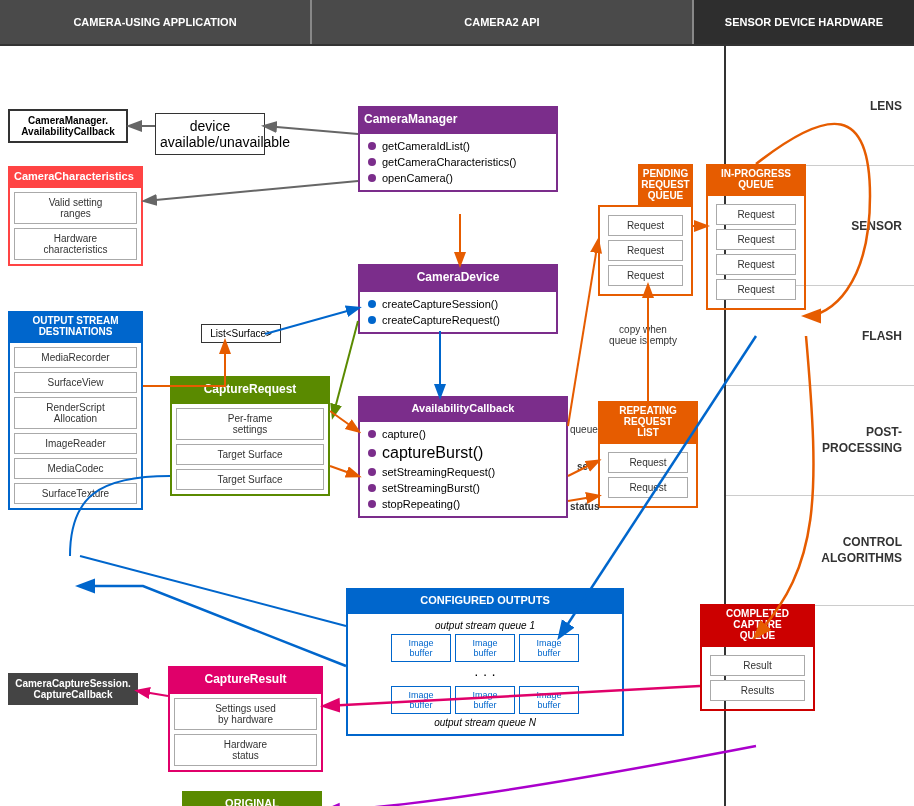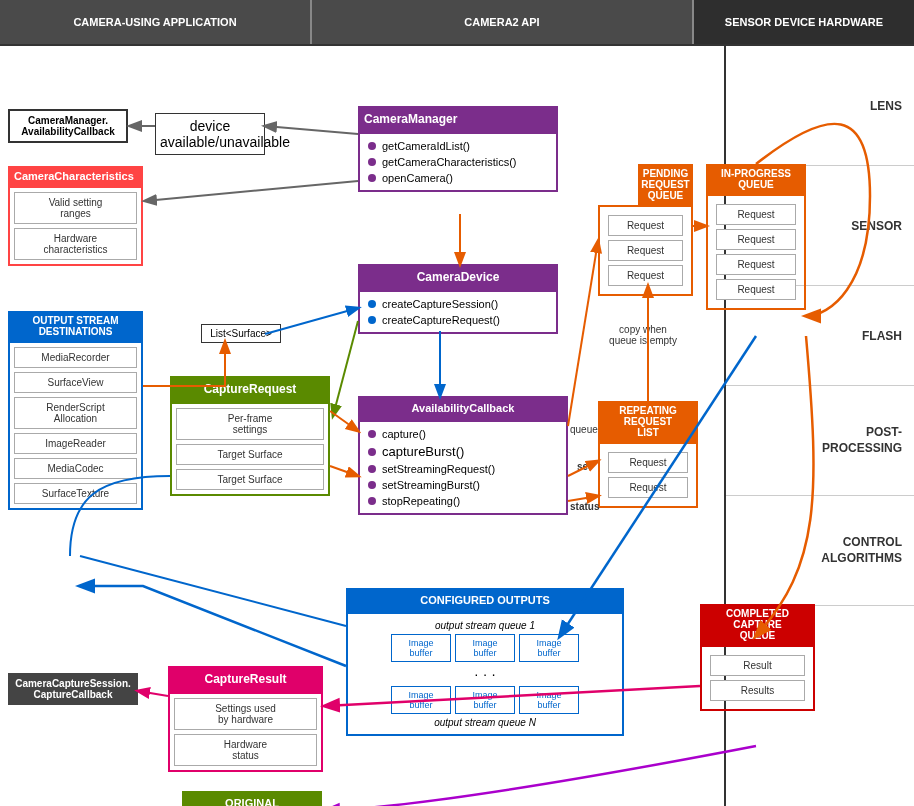--- a/index.html
+++ b/index.html
@@ -465,21 +465,21 @@
       <div class="inner-box">Per-frame<br>settings</div>
       <div class="inner-box">Target Surface</div>
       <div class="inner-box">Target Surface</div>
     </div>
   </div>
 
   <div class="camera-capture-session-box">
     <div class="ccs-header">AvailabilityCallback</div>
     <div class="ccs-body">
       <div style="display:flex;align-items:center;padding:2px 0;font-size:11px;"><span class="dot"></span>capture()</div>
-      <div style="display:flex;align-items:center;padding:2px 0;font-size:13px;"><span class="dot"></span>captureBurst()</div>
+      <div style="display:flex;align-items:center;padding:2px 0;font-size:16px;"><span class="dot"></span>captureBurst()</div>
       <div style="display:flex;align-items:center;padding:2px 0;font-size:11px;"><span class="dot"></span>setStreamingRequest()</div>
       <div style="display:flex;align-items:center;padding:2px 0;font-size:11px;"><span class="dot"></span>setStreamingBurst()</div>
       <div style="display:flex;align-items:center;padding:2px 0;font-size:11px;"><span class="dot"></span>stopRepeating()</div>
     </div>
   </div>
 
   <div class="pending-queue">
     <div style="background:#e65c00;color:#fff;font-weight:bold;text-align:center;padding:4px 2px;font-size:10px;margin-left:40px;">PENDING<br>REQUEST<br>QUEUE</div>
     <div style="border:2px solid #e65c00;padding:4px;">
       <div class="inner-box">Request</div>

